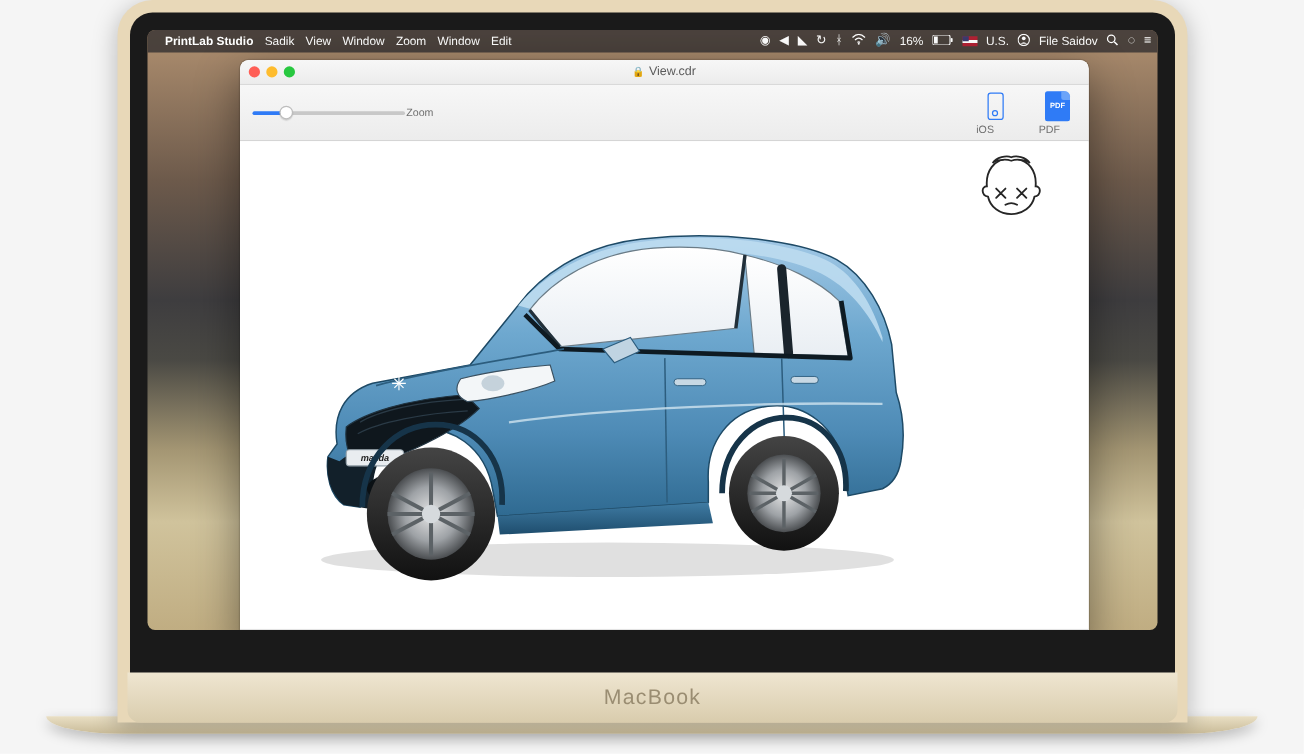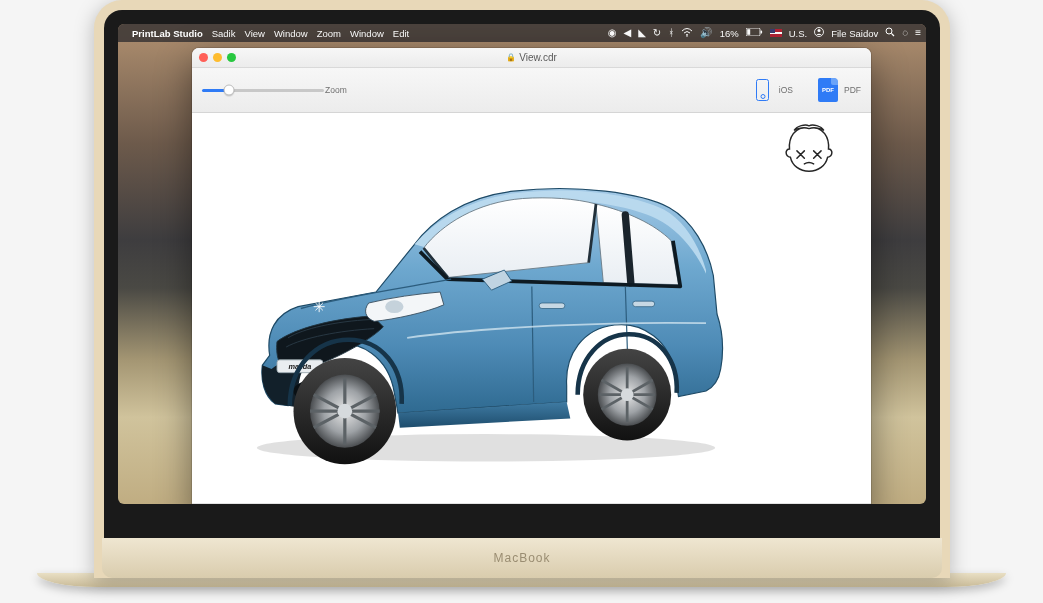--- a/index.html
+++ b/index.html
@@ -29,21 +29,21 @@
     .macbook-base {
       position: absolute;
       bottom: 0; left: 8px; right: 8px;
       height: 40px;
       background: linear-gradient(#efe6d1, #d9ccad);
       border-radius: 0 0 10px 10px;
       display: flex;
       align-items: center;
       justify-content: center;
       color: #9a8d72;
-      font-size: 12px;
+      font-size: 17px;
       letter-spacing: 1px;
     }
     .macbook-foot {
       position: absolute;
       left: 37px; right: 37px; bottom: 16px;
       height: 14px;
       background: linear-gradient(#e9dfc4, #c9bb98);
       border-radius: 0 0 60px 60px / 0 0 14px 14px;
       box-shadow: 0 4px 10px rgba(0,0,0,0.25);
     }
@@ -124,21 +124,21 @@
       position: absolute; left: 22%; top: 50%;
       width: 11px; height: 11px; border-radius: 50%;
       background: #fff;
       border: 1px solid #bdbdbd;
       transform: translate(-50%, -50%);
       box-shadow: 0 1px 1px rgba(0,0,0,0.15);
     }
     .tool-label { font-size: 8.5px; color: #6f6f6f; }
 
     .toolbar-right { margin-left: auto; display: flex; gap: 20px; }
-    .tb-btn { display: flex; align-items: center; gap: 1px; cursor: pointer; }
+    .tb-btn { display: flex; flex-direction: column; gap: 1px; cursor: pointer; }
     .tb-icon {
       width: 30px; height: 24px;
       display: flex; align-items: center; justify-content: center;
     }
     .phone-ico { width: 13px; height: 22px; border: 1.5px solid #2f7bf6; border-radius: 2.5px; position: relative; }
     .phone-ico::after { content:""; position:absolute; bottom:1.5px; left:50%; width:3px; height:3px; border-radius:50%; border:1px solid #2f7bf6; transform:translateX(-50%); }
     .pdf-ico {
       width: 20px; height: 24px; background: #2f7bf6; border-radius: 2px 5px 2px 2px; position: relative;
       display: flex; align-items: center; justify-content: center;
       color: #fff; font-size: 6px; font-weight: 700;

